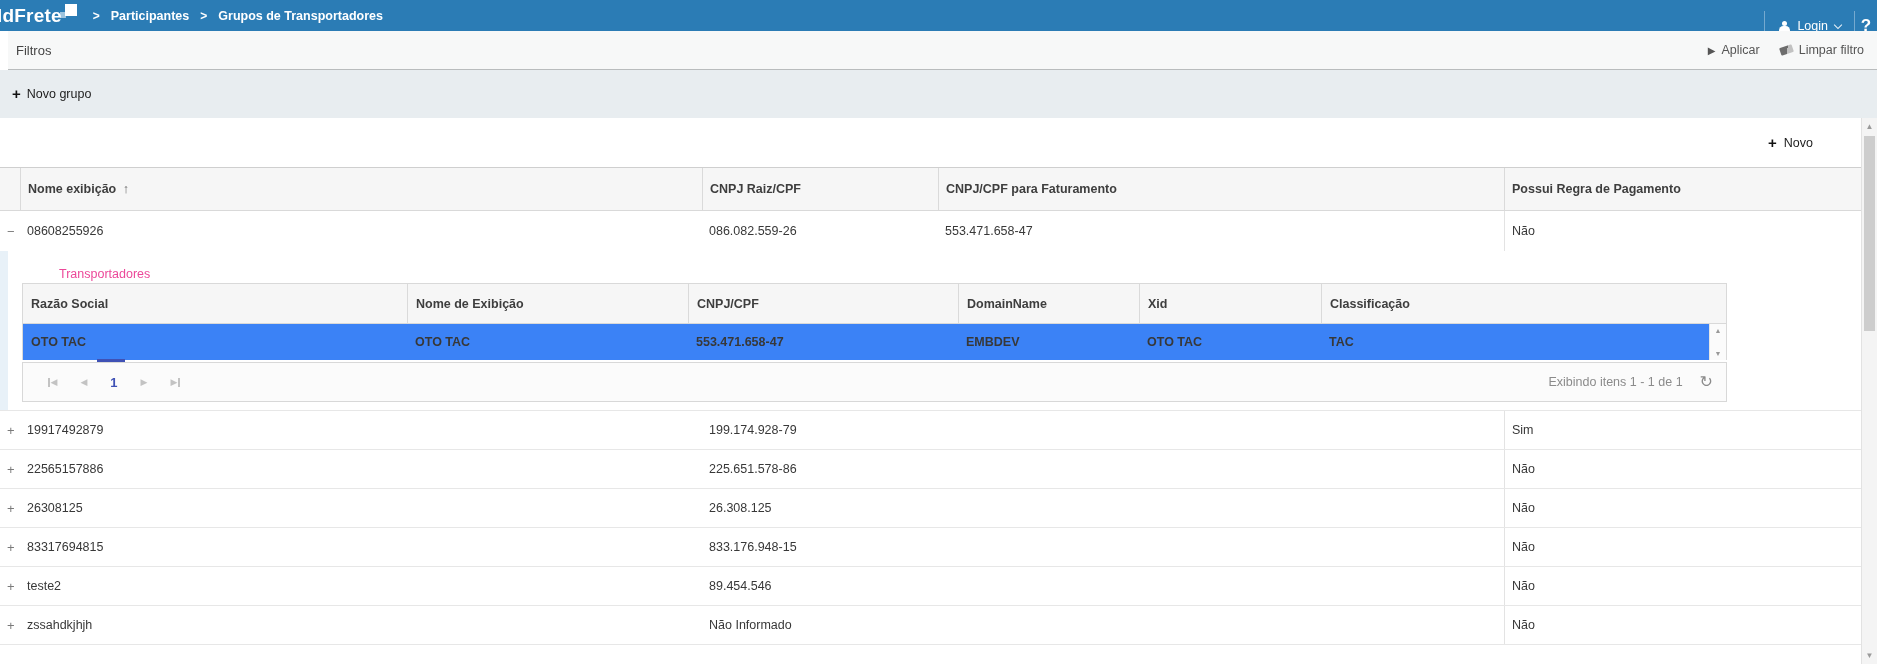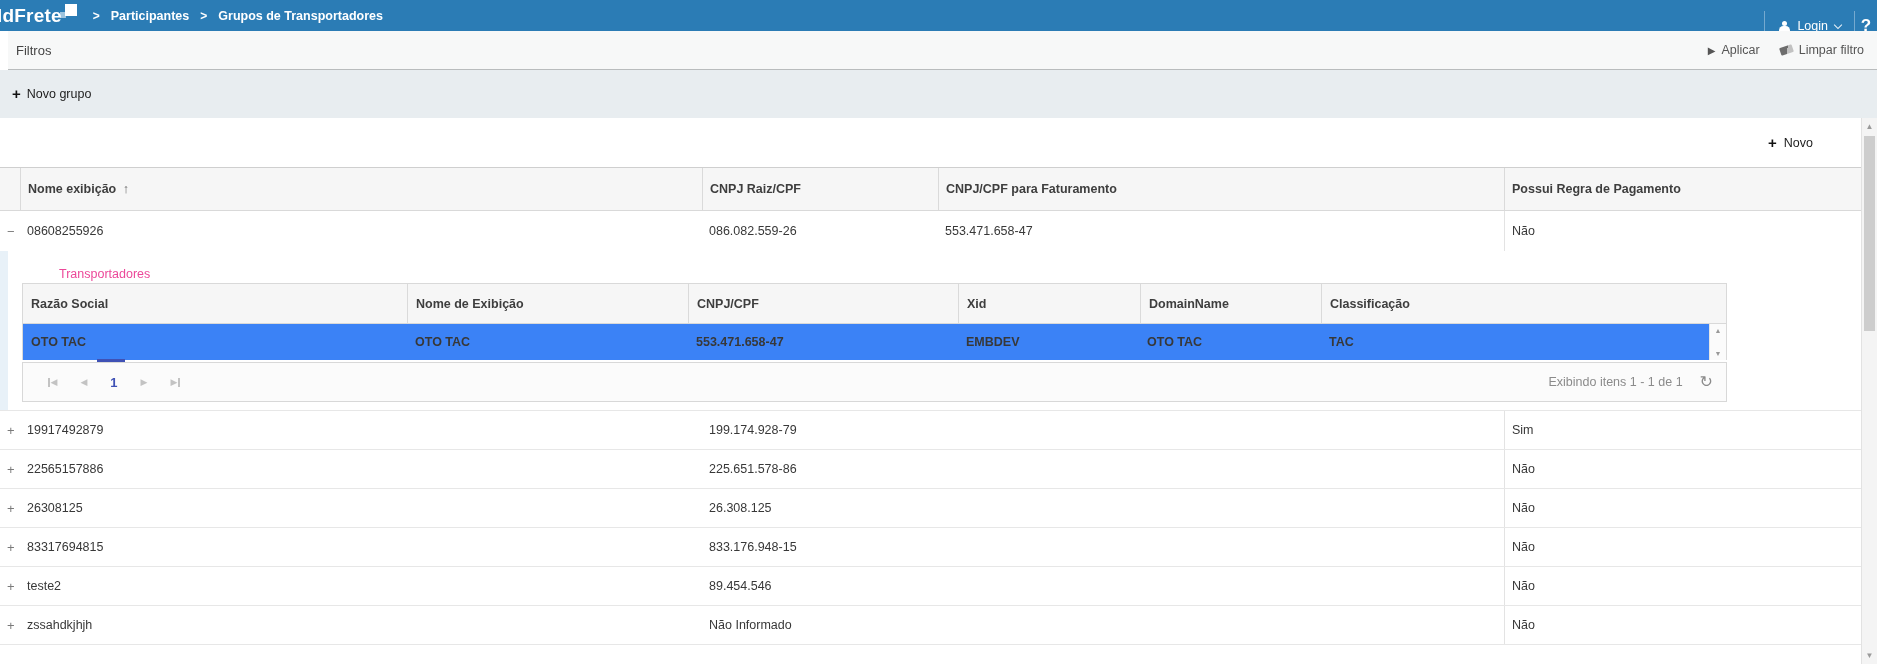--- a/index.html
+++ b/index.html
@@ -179,22 +179,22 @@
     </div>
 
     <div class="detail">
       <div class="detail-strip"></div>
       <div class="dtitle">Transportadores</div>
       <div class="subgrid">
         <div class="sghead">
           <div class="cell s1">Razão Social</div>
           <div class="cell s2">Nome de Exibição</div>
           <div class="cell s3">CNPJ/CPF</div>
+          <div class="cell s4">DomainName</div>
           <div class="cell s5">Xid</div>
-          <div class="cell s4">DomainName</div>
           <div class="cell s6">Classificação</div>
         </div>
         <div class="sgrow">
           <div class="cell s1">OTO TAC</div>
           <div class="cell s2">OTO TAC</div>
           <div class="cell s3">553.471.658-47</div>
           <div class="cell s4">EMBDEV</div>
           <div class="cell s5">OTO TAC</div>
           <div class="cell s6">TAC</div>
           <div class="mini-scroll">

